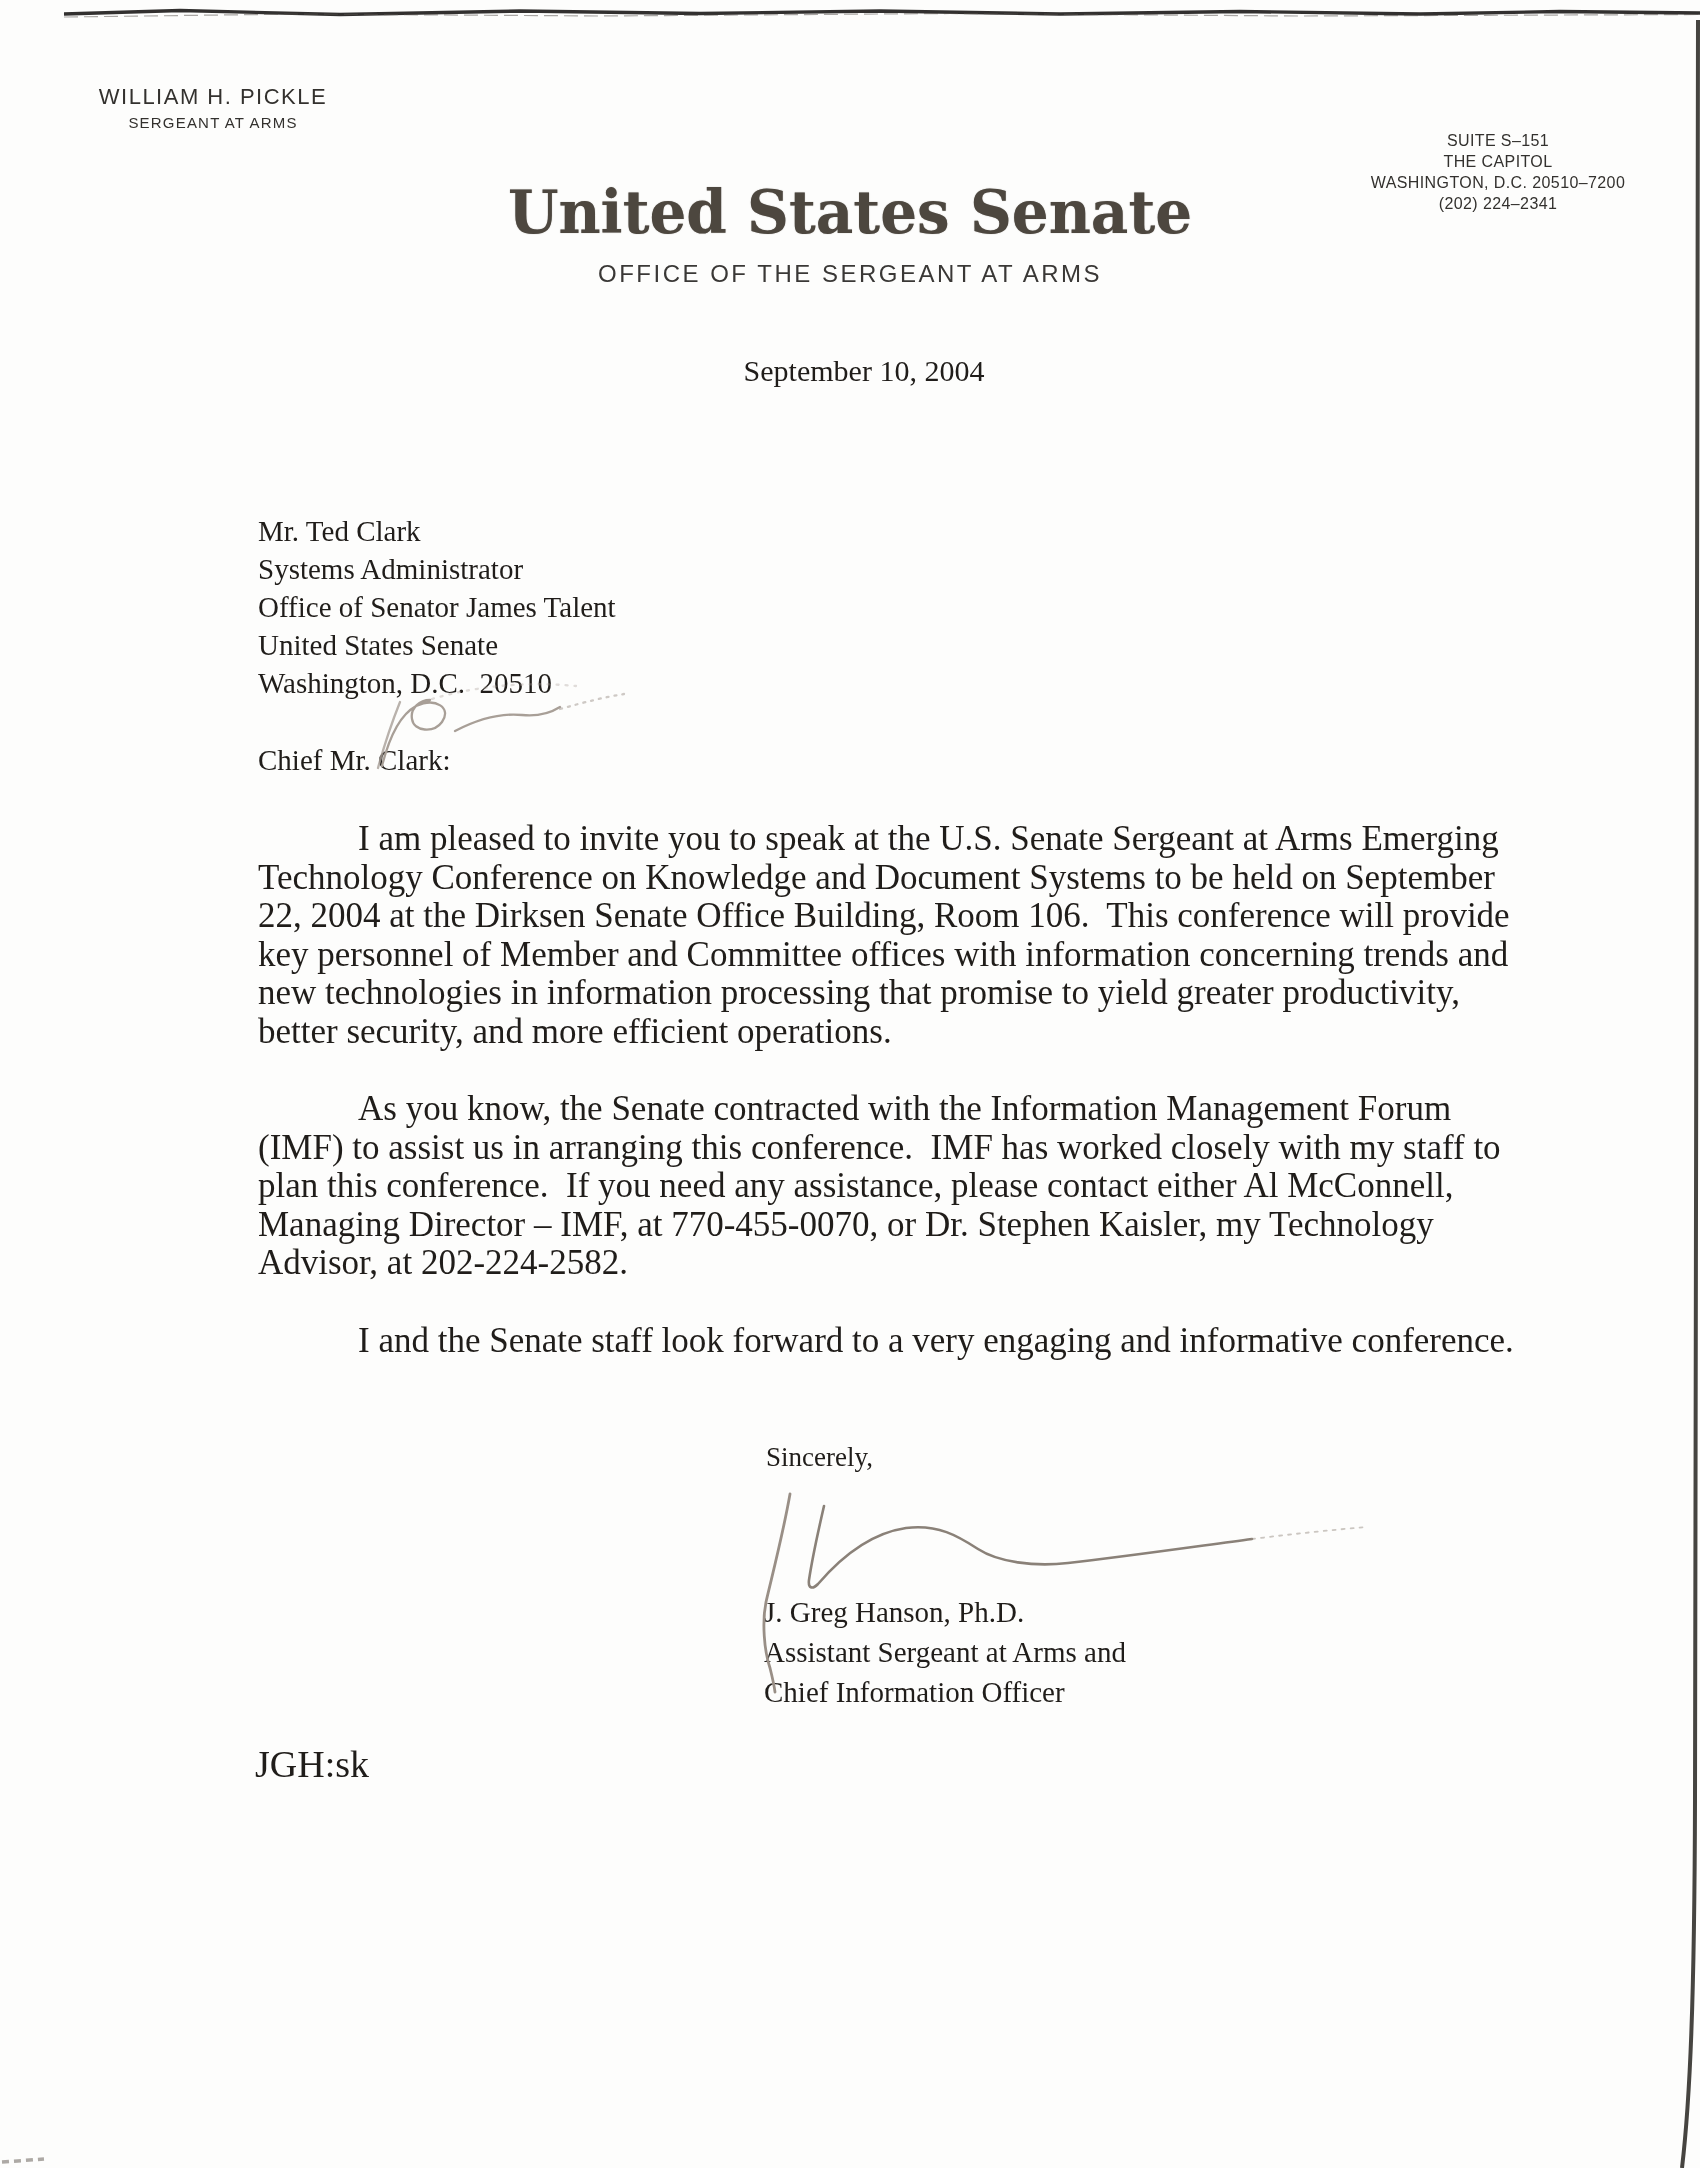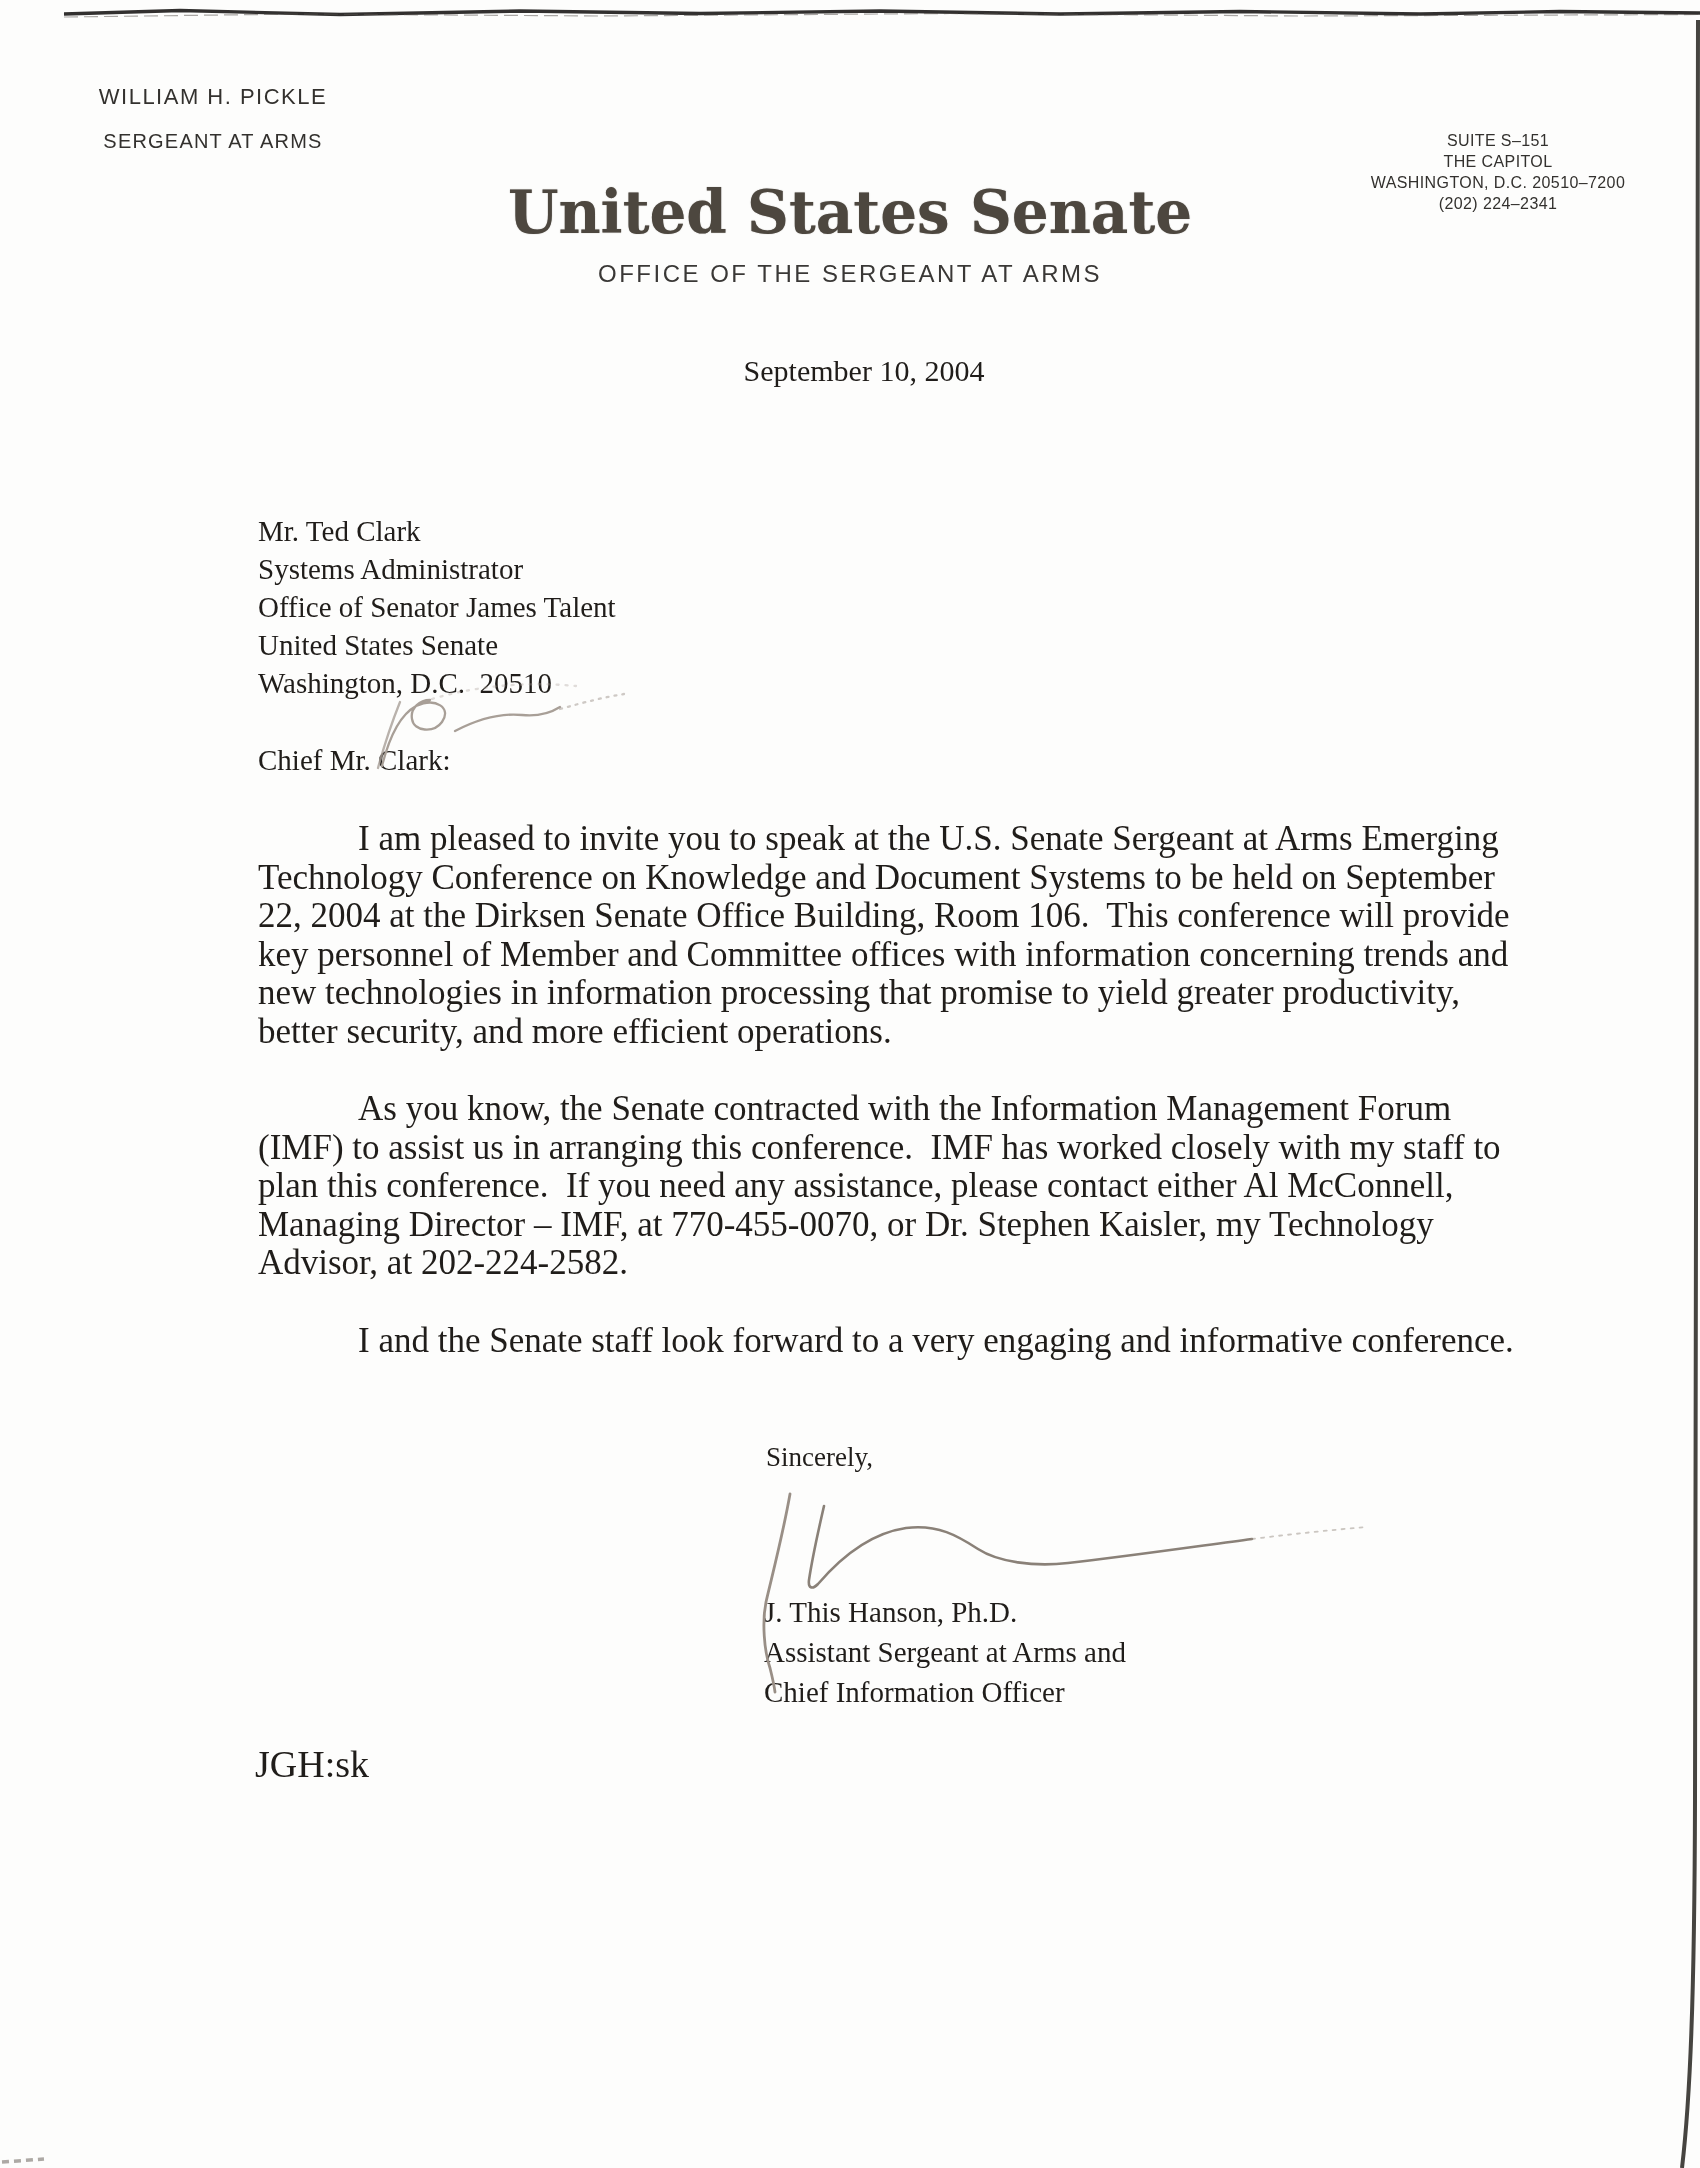--- a/index.html
+++ b/index.html
@@ -23,21 +23,21 @@
   .lh-left {
     position: absolute;
     left: 98px;
     top: 84px;
     width: 230px;
     text-align: center;
     font-family: "Liberation Sans", sans-serif;
     color: #33312e;
   }
   .lh-name   { font-size: 22px; letter-spacing: 1.5px; }
-  .lh-title  { font-size: 20px; letter-spacing: 1.2px; margin-top: 20px; }
+  .lh-title  { font-size: 15px; letter-spacing: 1.2px; margin-top: 4px; }
 
   .lh-right {
     position: absolute;
     left: 1338px;
     top: 86px;
     width: 320px;
     text-align: center;
     font-family: "Liberation Sans", sans-serif;
     font-size: 16px;
     line-height: 21px;
@@ -171,21 +171,21 @@
 
   <div class="body-text">
     <p data-bind="letter.paragraphs.0">I am pleased to invite you to speak at the U.S. Senate Sergeant at Arms Emerging Technology Conference on Knowledge and Document Systems to be held on September 22, 2004 at the Dirksen Senate Office Building, Room 106.  This conference will provide key personnel of Member and Committee offices with information concerning trends and new technologies in information processing that promise to yield greater productivity, better security, and more efficient operations.</p>
     <p data-bind="letter.paragraphs.1">As you know, the Senate contracted with the Information Management Forum (IMF) to assist us in arranging this conference.  IMF has worked closely with my staff to plan this conference.  If you need any assistance, please contact either Al McConnell, Managing Director – IMF, at 770-455-0070, or Dr. Stephen Kaisler, my Technology Advisor, at 202-224-2582.</p>
     <p data-bind="letter.paragraphs.2">I and the Senate staff look forward to a very engaging and informative conference.</p>
   </div>
 
   <div class="closing" data-bind="letter.closing">Sincerely,</div>
 
   <div class="signer-block">
-    <div data-bind="letter.signer_name">J. This Hanson, Ph.D.</div>
+    <div data-bind="letter.signer_name">J. Greg Hanson, Ph.D.</div>
     <div data-bind="letter.signer_title.0">Assistant Sergeant at Arms and</div>
     <div data-bind="letter.signer_title.1">Chief Information Officer</div>
   </div>
 
   <div class="ref-initials" data-bind="letter.reference_initials">JGH:sk</div>
 
   <svg class="overlay" viewBox="0 0 1700 2168" xmlns="http://www.w3.org/2000/svg">
 
     <g>
       <path d="M64,14 L180,10.5 L340,14.5 L520,11 L700,13.5 L880,11 L1060,14 L1240,11.5 L1420,14 L1560,11.5 L1700,13" fill="none" stroke="#1c1a18" stroke-width="3.4" opacity="0.9"></path>

